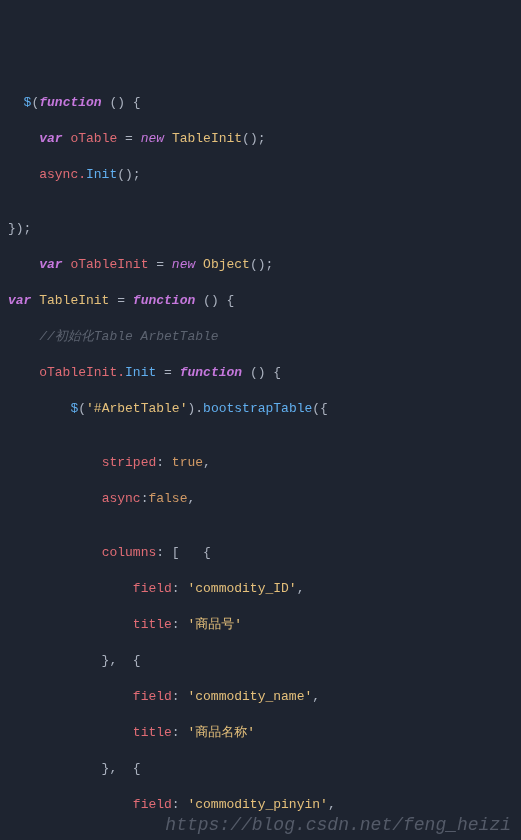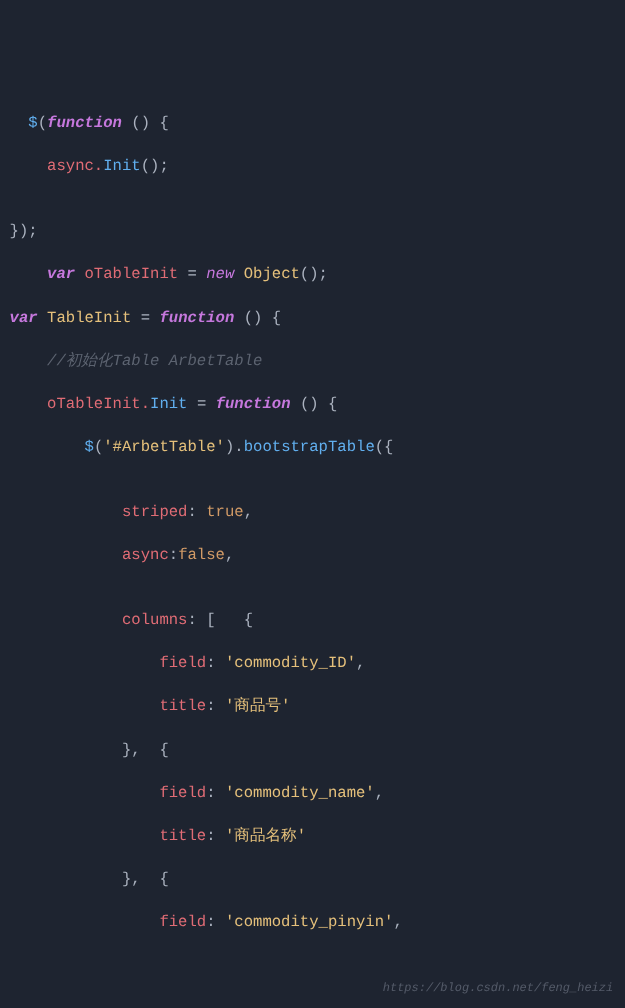--- a/index.html
+++ b/index.html
@@ -33,32 +33,33 @@
     .bool-orange { color: #d19a66; }
     .new-kw { color: #c678dd; font-style: italic; }
     .class-yellow { color: #e5c07b; }
     .varname { color: #e06c75; }
     .dollar { color: #61afef; }
     .watermark {
       position: absolute;
       bottom: 6px;
       right: 10px;
       color: #6b7280;
-      font-size: 10px;
+      font-size: 18px;
       opacity: 0.7;
       font-style: italic;
     }
   </style>
 </head>
 <body>
 
 
 
 <div>
 <div class="line"><span>  </span><span class="dollar">$</span><span class="paren">(</span><span class="keyword-purple">function</span><span class="paren"> () {</span></div>
+<div class="line"><span>    </span><span class="keyword-purple">var</span><span class="varname"> oTable </span><span class="punct">=</span><span class="new-kw"> new</span><span class="class-yellow"> TableInit</span><span class="paren">();</span></div>
 <div class="line"><span class="varname">    async.</span><span class="func-blue">Init</span><span class="paren">();</span></div>
 <div class="line"></div>
 <div class="line paren">});</div>
 <div class="line"><span>    </span><span class="keyword-purple">var</span><span class="varname"> oTableInit </span><span class="punct">=</span><span class="new-kw"> new</span><span class="class-yellow"> Object</span><span class="paren">();</span></div>
 <div class="line"><span class="keyword-purple">var</span><span class="class-yellow"> TableInit </span><span class="punct">=</span><span> </span><span class="keyword-purple">function</span><span class="paren"> () {</span></div>
 <div class="line comment">    //初始化Table ArbetTable</div>
 <div class="line"><span class="varname">    oTableInit.</span><span class="func-blue">Init</span><span> </span><span class="punct">=</span><span> </span><span class="keyword-purple">function</span><span class="paren"> () {</span></div>
 <div class="line"><span>        </span><span class="dollar">$</span><span class="paren">(</span><span class="string-yellow">'#ArbetTable'</span><span class="paren">).</span><span class="func-blue">bootstrapTable</span><span class="paren">({</span></div>
 <div class="line"></div>
 <div class="line"><span>            </span><span class="prop">striped</span><span class="punct">: </span><span class="bool-orange">true</span><span class="punct">,</span></div>

